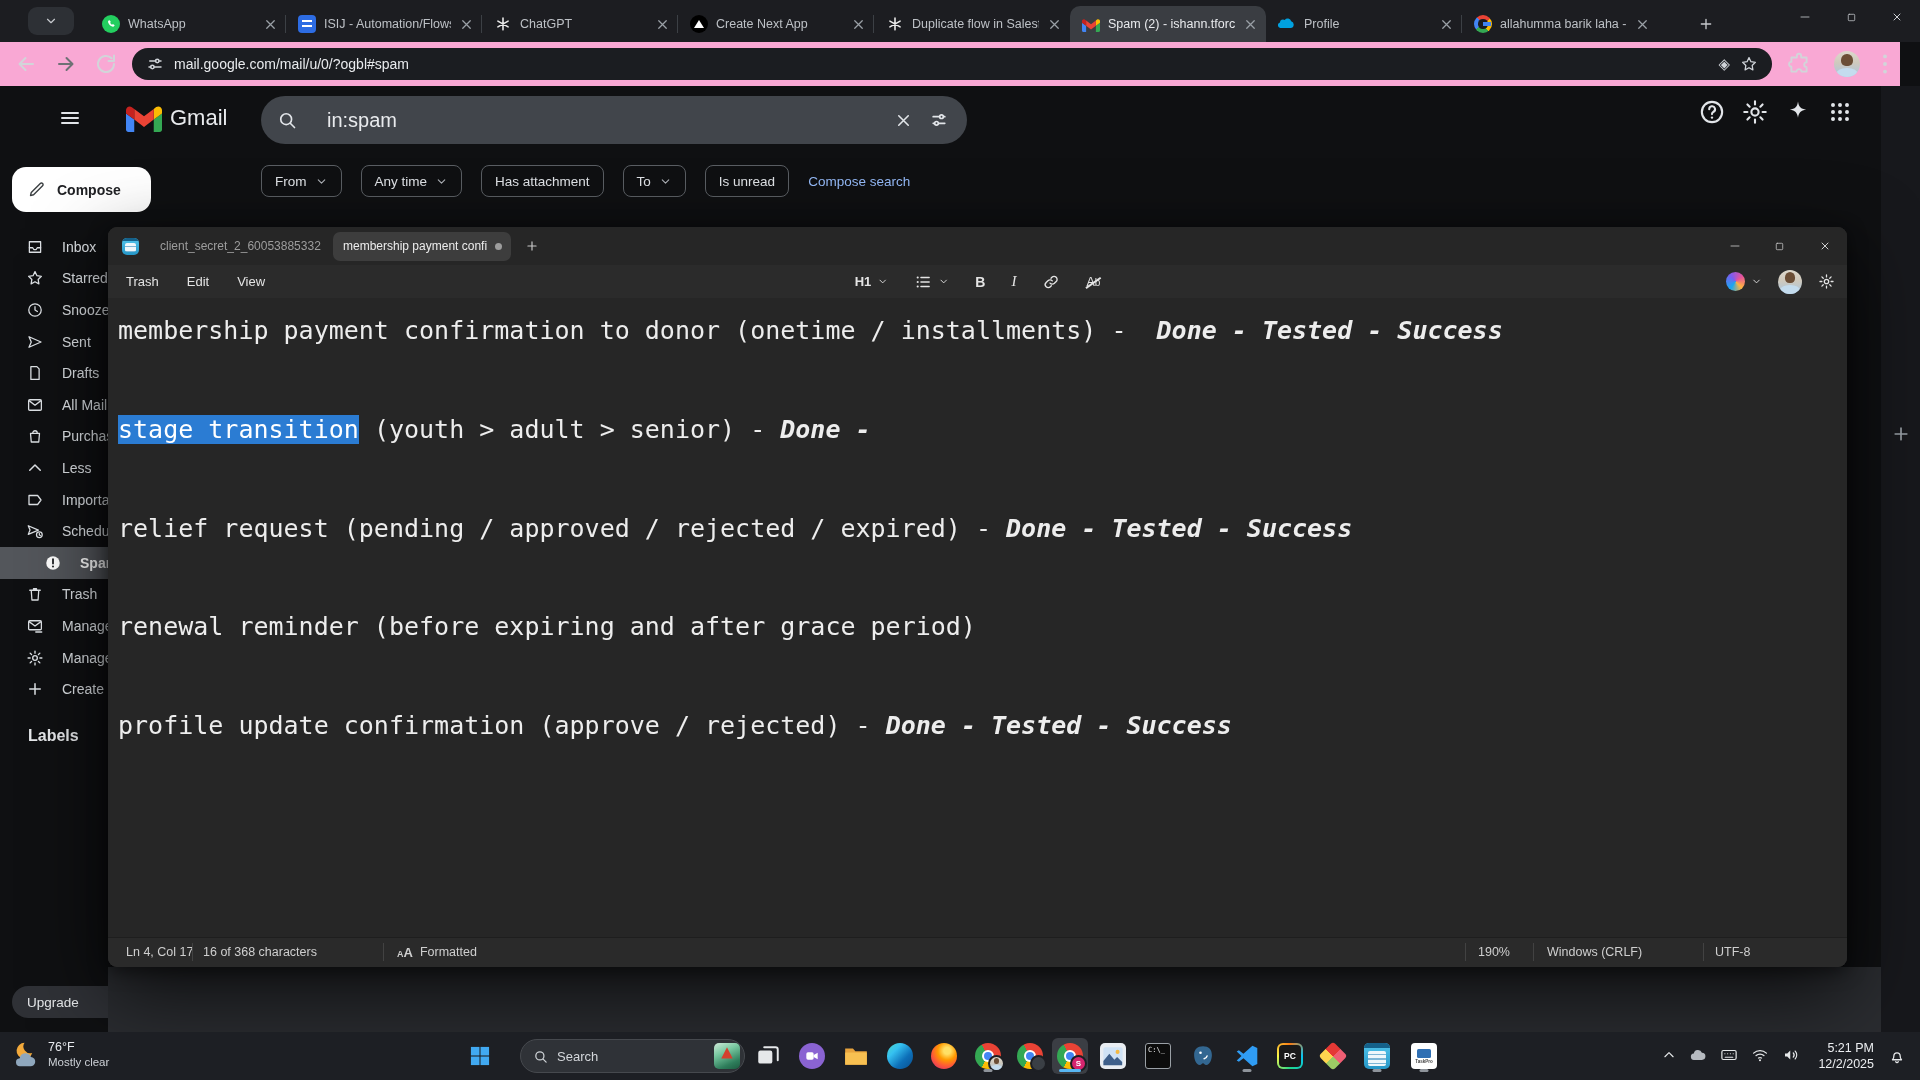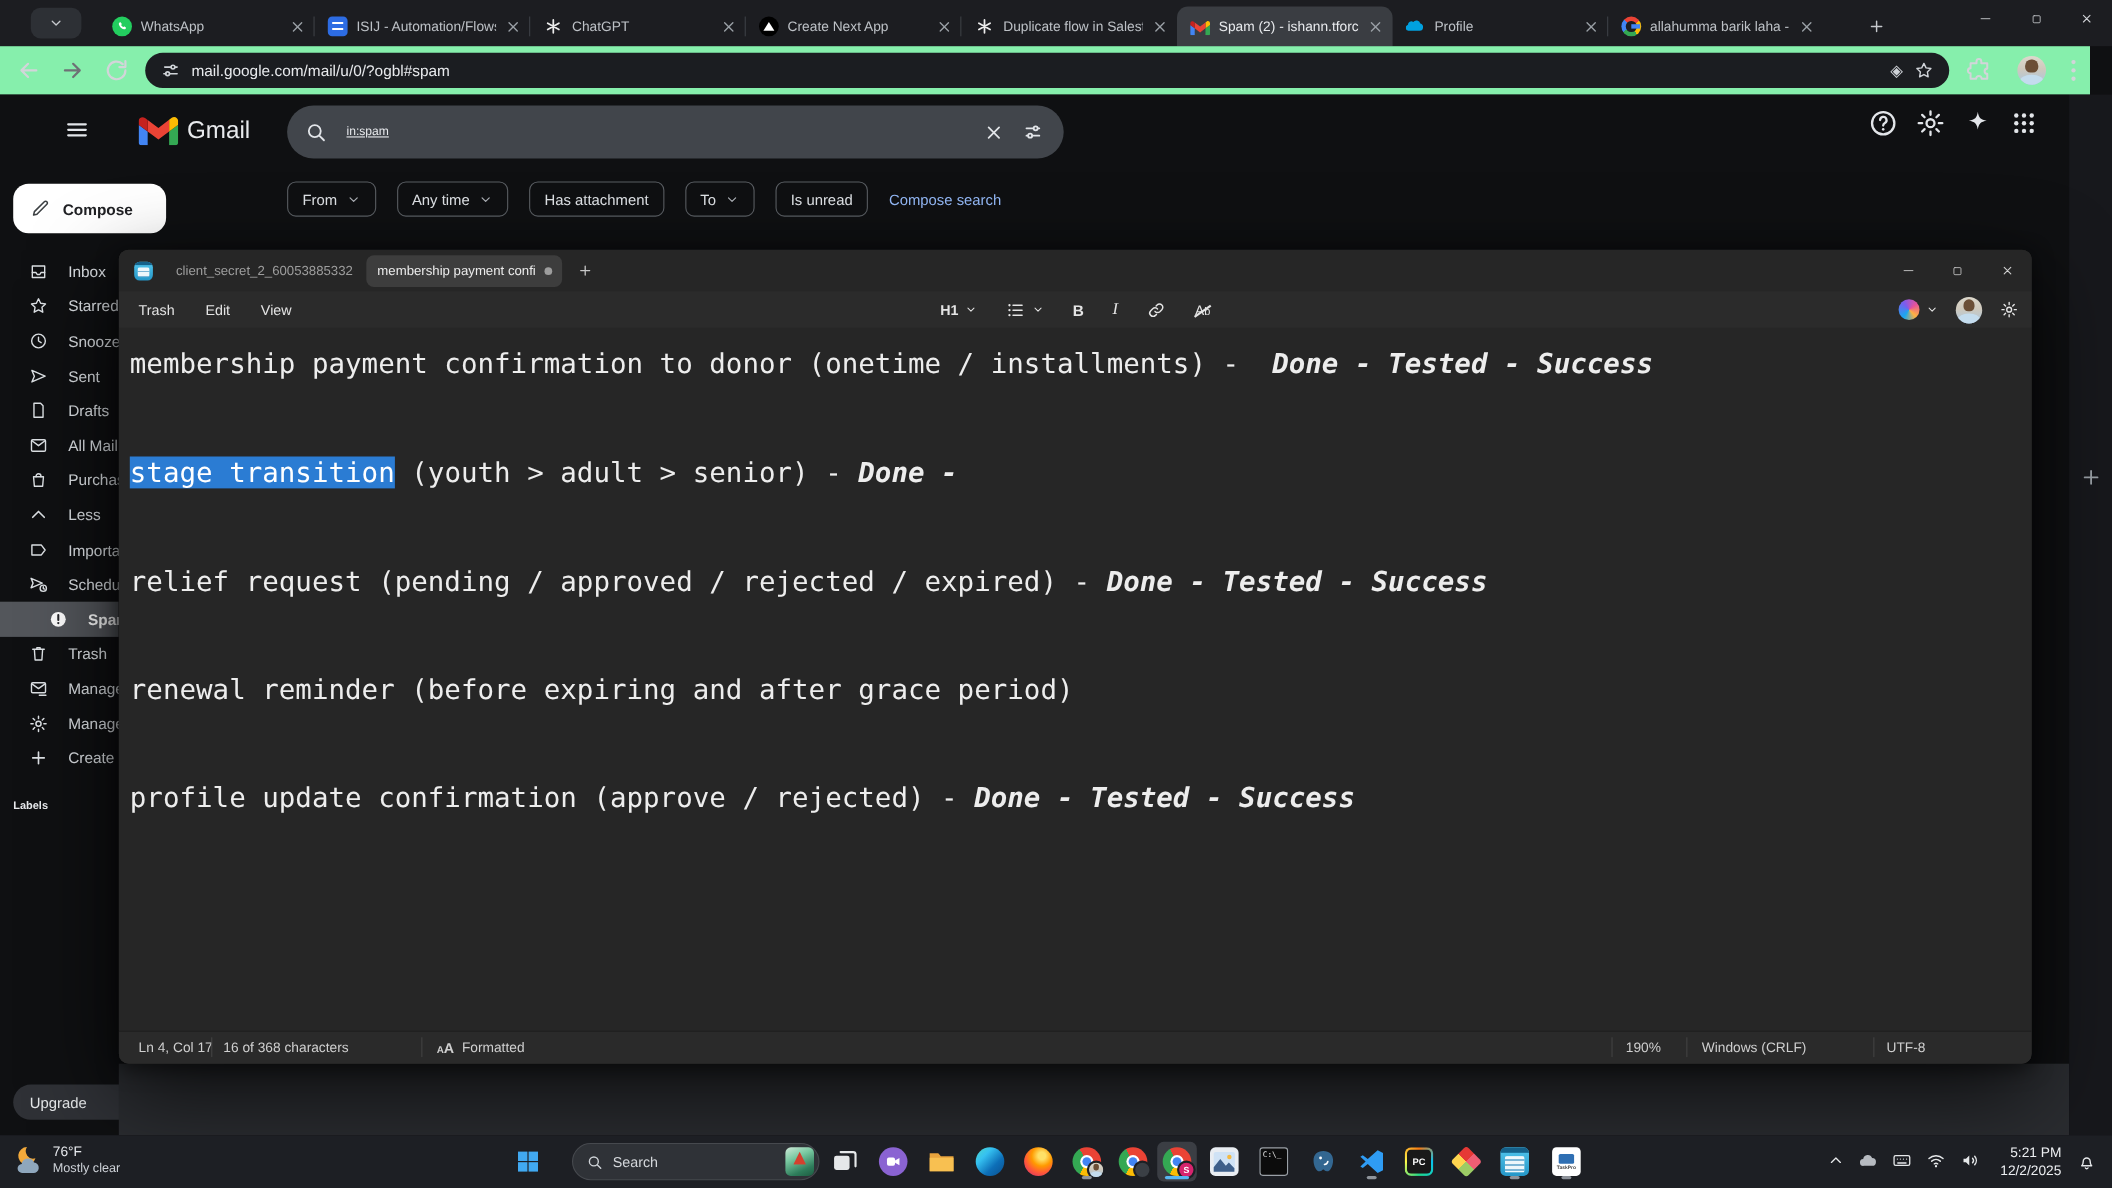--- a/index.html
+++ b/index.html
@@ -19,50 +19,50 @@
   .tab.active{background:#3a3d42;color:#e8eaed;}
   .tab:not(.active)+.tab:not(.active)::before{content:'';position:absolute;left:-1px;top:9px;bottom:9px;width:1px;background:#3c4045;}
   .tab .ttl{flex:1;overflow:hidden;white-space:nowrap;}
   .tab .tx{width:15px;height:15px;color:#9aa0a6;border-radius:50%;flex:none;}
   .newtab{position:absolute;left:1692px;top:10px;width:28px;height:28px;color:#c6c9cd;border-radius:50%;
     display:flex;align-items:center;justify-content:center;}
   .winctl{position:absolute;right:0;top:0;height:34px;display:flex;color:#cdd0d4;}
   .winctl span{width:46px;height:34px;display:flex;align-items:center;justify-content:center;}
 
   
-  .btoolbar{position:absolute;left:0;top:42px;width:1900px;height:44px;background:#86efac;}
+  .btoolbar{position:absolute;left:0;top:42px;width:1900px;height:44px;background:#f9a8d4;}
   .navic{position:absolute;top:10px;width:24px;height:24px;color:#d2d5d9;}
   .urlpill{position:absolute;left:132px;top:6px;width:1640px;height:32px;border-radius:16px;background:#1b1d21;
     display:flex;align-items:center;padding:0 14px;box-sizing:border-box;color:#e8eaed;font-size:14px;gap:10px;}
   .urlpill .url{flex:1;white-space:nowrap;overflow:hidden;}
   .diam{font-size:15px;color:#cfd3d8;}
   .tbr{position:absolute;top:9px;width:26px;height:26px;color:#d2d5d9;}
   .avatar{border-radius:50%;position:relative;overflow:hidden;background:linear-gradient(180deg,#ddd8cc 0%,#cfc9bd 45%,#a9c6e0 100%);flex:none;}
   .avatar::before{content:'';position:absolute;left:28%;top:10%;width:44%;height:46%;background:#6b4e36;border-radius:50% 50% 42% 42%;}
   .avatar::after{content:'';position:absolute;left:9%;bottom:-10%;width:82%;height:46%;background:#c4dcee;border-radius:50% 50% 0 0;}
 
   
   .gmail{position:absolute;left:0;top:86px;width:1881px;height:946px;background:#0f1012;}
   .gm-ic{color:#e2e5e9;}
   .gm-search{position:absolute;left:261px;top:10px;width:706px;height:48px;border-radius:24px;background:#41454b;
     display:flex;align-items:center;padding:0 18px 0 16px;box-sizing:border-box;gap:16px;}
-  .gm-search .q{flex:1;color:#e8eaed;font-size:11px;margin-left:2px;text-decoration:underline;}
+  .gm-search .q{flex:1;color:#e8eaed;font-size:20px;margin-left:14px;}
   .gmlogo-txt{color:#e8eaed;font-size:22px;}
   .chips{position:absolute;left:261px;top:79px;display:flex;gap:19px;align-items:center;}
   .chip{height:32px;box-sizing:border-box;padding:0 13px;border:1px solid #5a5e63;border-radius:8px;color:#dfe2e6;
     font-size:13.5px;display:flex;align-items:center;gap:8px;background:transparent;}
   .chip .cv{width:13px;height:13px;color:#aeb2b8;}
   .advs{color:#94b9f7;font-size:13.5px;}
   .compose{position:absolute;left:12px;top:81px;width:139px;height:45px;background:#fff;border-radius:14px;
     display:flex;align-items:center;gap:11px;padding-left:15px;box-sizing:border-box;color:#202124;font-size:14px;font-weight:600;}
   .snav{position:absolute;left:0;top:145px;width:108px;overflow:hidden;}
   .snav-item{height:31.6px;display:flex;align-items:center;padding-left:26px;gap:18px;color:#dde1e5;font-size:14px;white-space:nowrap;}
   .snav-item .ic{width:18px;height:18px;}
   .snav-item.active{background:#53565b;color:#fff;font-weight:700;padding-left:44px;}
-  .labels-h{margin-top:22px;padding-left:12px;color:#e8eaed;font-size:10px;font-weight:700;}
+  .labels-h{margin-top:22px;padding-left:28px;color:#e8eaed;font-size:16px;font-weight:700;}
   .upgrade{position:absolute;left:12px;top:900px;width:140px;height:32px;background:#2f3136;border-radius:16px;
     display:flex;align-items:center;padding:0 4px 0 15px;box-sizing:border-box;}
   .upgrade .ul{flex:1;color:#e6e8ea;font-size:13.5px;}
   .upgrade .ua{width:26px;height:26px;border-radius:50%;background:#1a1c1f;color:#dfe3e7;display:flex;align-items:center;justify-content:center;}
   .gcard{position:absolute;left:108px;top:881px;width:1773px;height:65px;background:#2a2c30;}
   .gh-right{position:absolute;top:12px;width:28px;height:28px;color:#e2e5e9;}
 
   
   .sidestrip{position:absolute;right:0;top:86px;width:39px;height:946px;background:#17181c;}
   .ss-it{position:absolute;left:50%;transform:translateX(-50%);}

